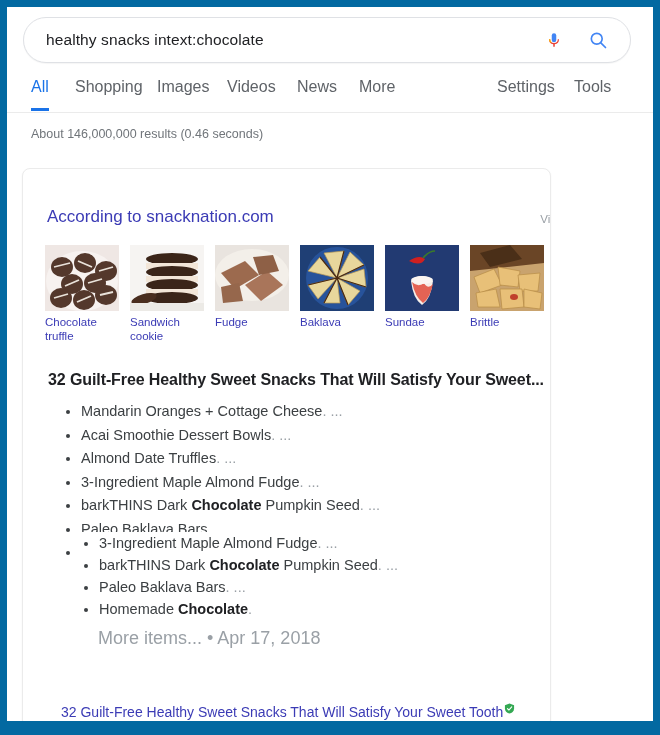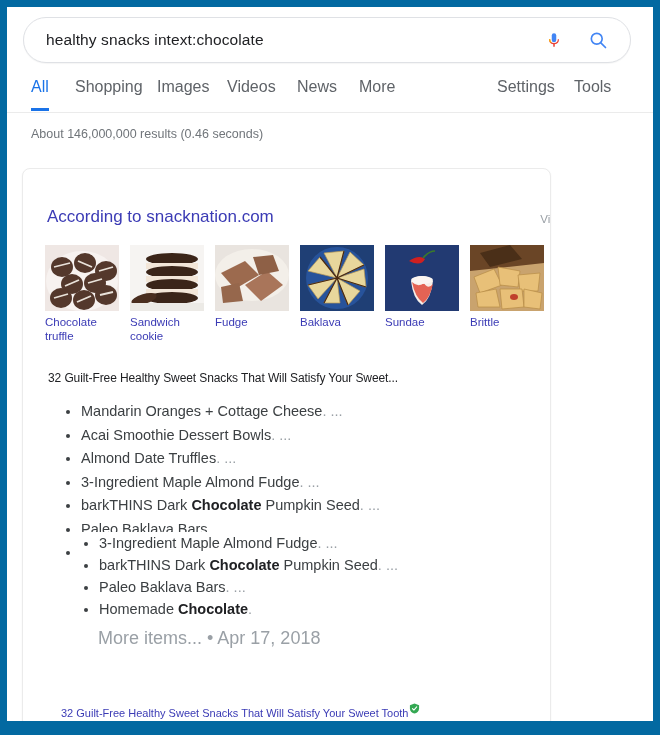--- a/index.html
+++ b/index.html
@@ -158,22 +158,22 @@
     line-height: 13.5px;
     color: #3b3bb5;
     cursor: pointer;
   }
 
   
   .snippet-title {
     position: absolute;
     left: 25px;
     top: 202px;
-    font-size: 12px;
-    font-weight: normal;
+    font-size: 16px;
+    font-weight: bold;
     color: #202124;
     letter-spacing: -0.1px;
   }
 
   .blist {
     position: absolute;
     left: 40px;
     top: 231px;
     width: 540px;
     list-style: none;
@@ -214,21 +214,21 @@
     top: 459px;
     font-size: 18px;
     color: #9aa0a6;
     text-align: right;
   }
 
   .result-link {
     position: absolute;
     left: 38px;
     top: 533px;
-    font-size: 11px;
+    font-size: 14px;
     color: #3b3bb5;
     cursor: pointer;
     white-space: nowrap;
   }
   .shield {
     display: inline-block;
     vertical-align: 2px;
     margin-left: 1px;
   }
 

